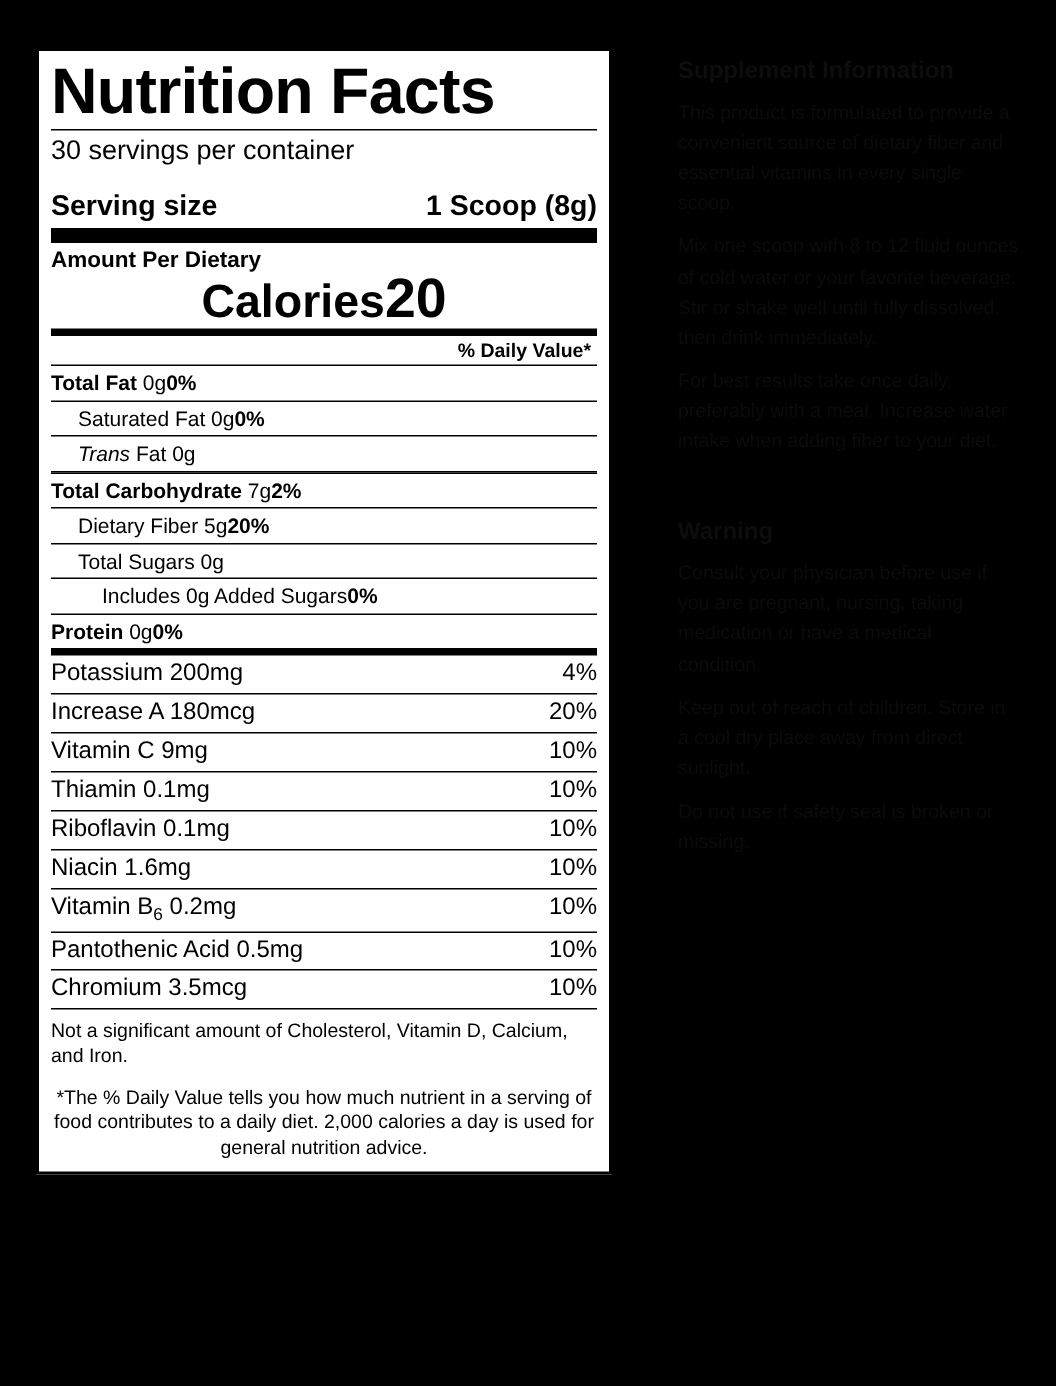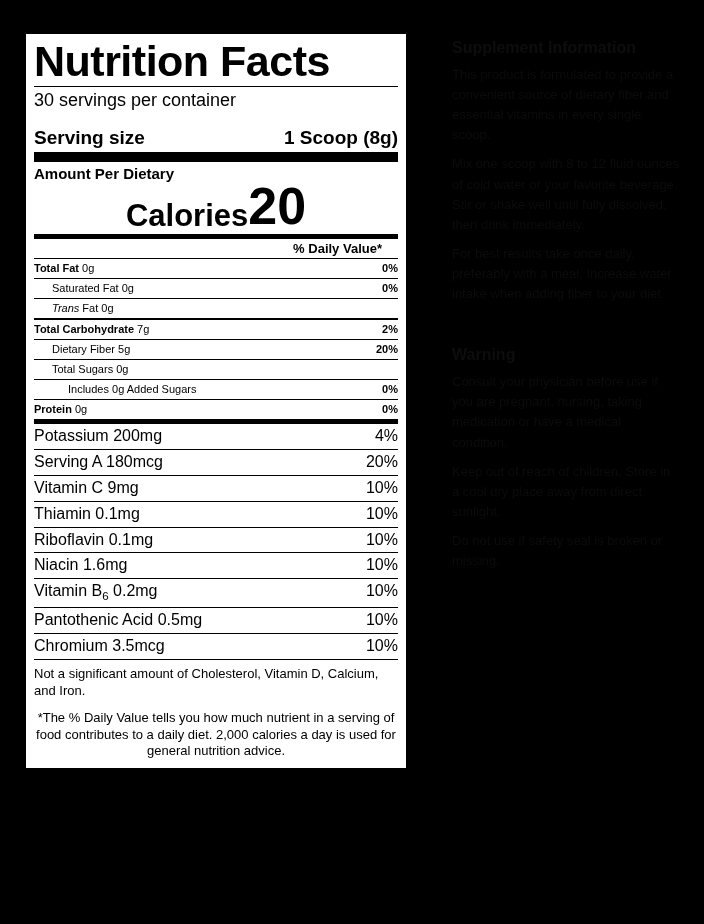--- a/index.html
+++ b/index.html
@@ -82,37 +82,36 @@
     justify-content: center;
     align-items: flex-end;
     margin: -2px 0 2px 0;
   }
   .calories-label {
     font-size: 31px;
     font-weight: bold;
     line-height: 1.05;
   }
   .calories-value {
-    font-size: 52px;
+    font-size: 37px;
     font-weight: bold;
     line-height: 1.0;
   }
 
   .dv-header {
     text-align: right;
     font-size: 13px;
     font-weight: bold;
-    margin: 2px 16px 2px 0;
+    margin: 2px 4px 2px 0;
   }
 
   .nrow {
     display: flex;
-    justify-content: space-between;
     align-items: baseline;
-    font-size: 11px;
+    font-size: 14px;
     padding: 3px 0 3px 0;
     line-height: 1.18;
   }
   .nrow .left { white-space: nowrap; }
   .nrow .right { font-weight: bold; white-space: nowrap; }
   .indent1 { padding-left: 18px; }
   .indent2 { padding-left: 34px; }
   .italic { font-style: italic; }
 
   .vitrow {
@@ -237,21 +236,21 @@
 
     <div class="rule-medium"></div>
 
     <div class="vitrow">
       <span class="left">Potassium 200mg</span>
       <span class="right">4%</span>
     </div>
     <div class="rule-thin"></div>
 
     <div class="vitrow">
-      <span class="left">Serving A 180mcg</span>
+      <span class="left">Increase A 180mcg</span>
       <span class="right">20%</span>
     </div>
     <div class="rule-thin"></div>
 
     <div class="vitrow">
       <span class="left">Vitamin C 9mg</span>
       <span class="right">10%</span>
     </div>
     <div class="rule-thin"></div>
 

